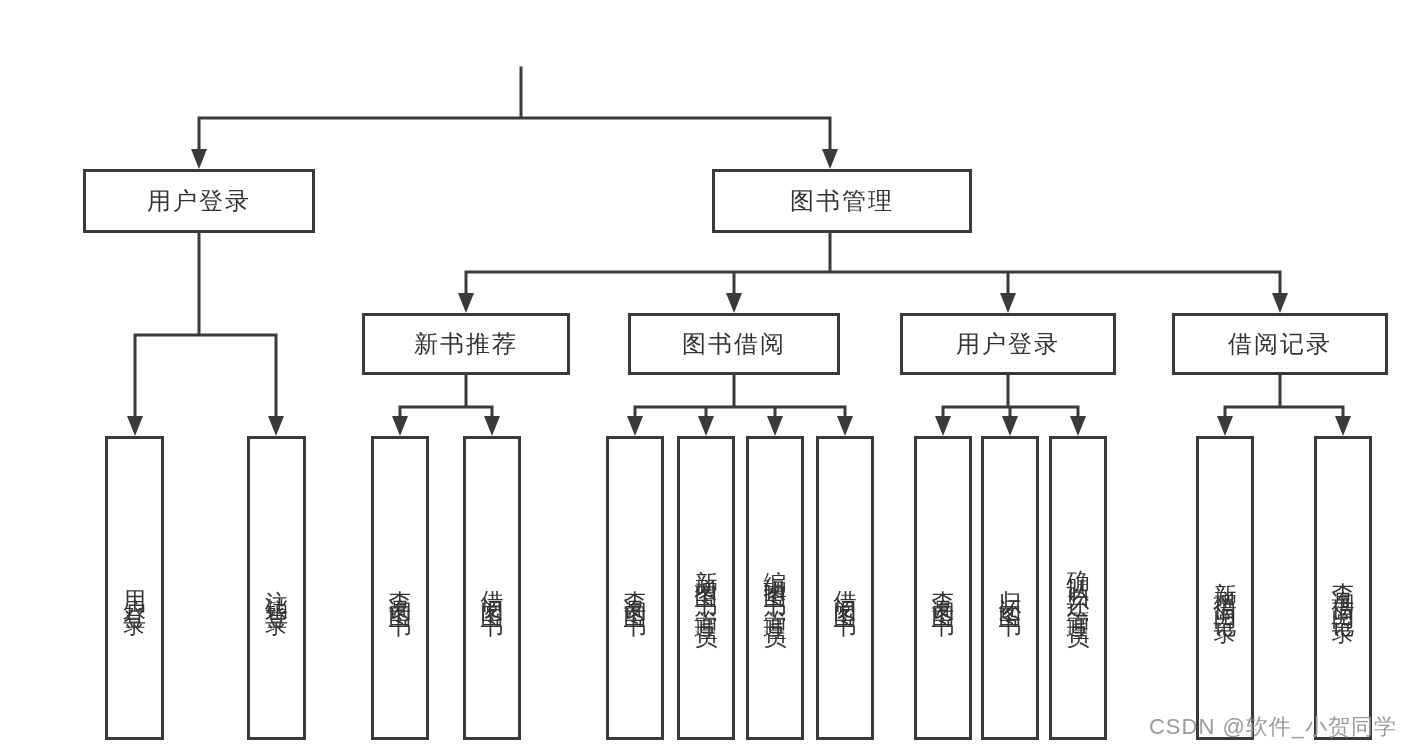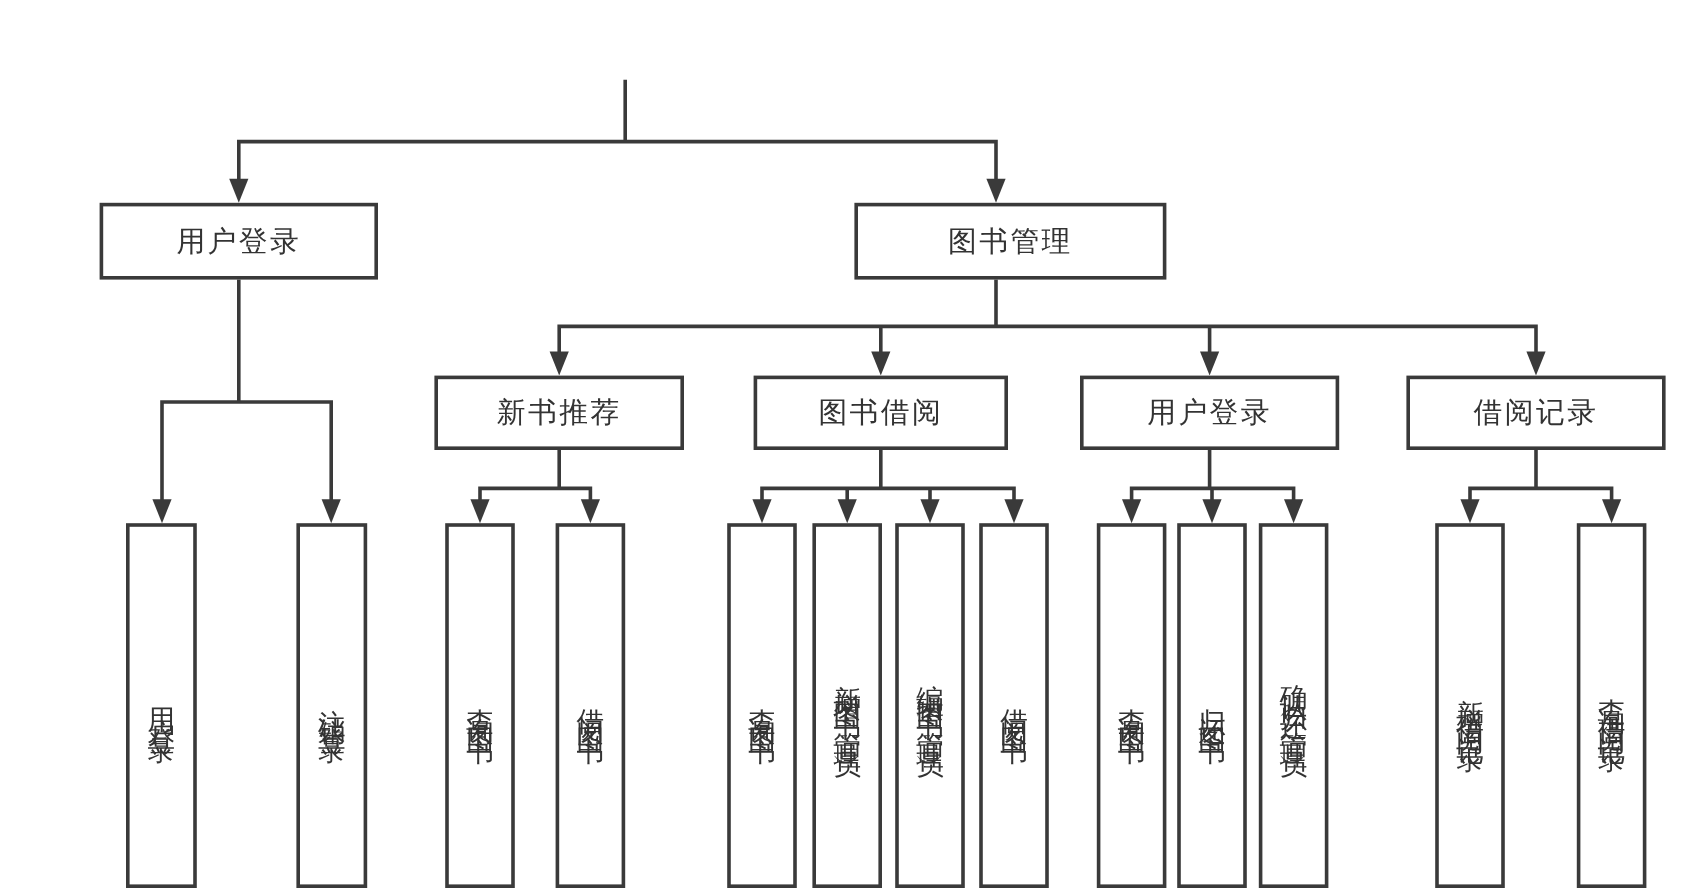--- a/index.html
+++ b/index.html
@@ -163,14 +163,15 @@
     <span class="v-label">确认归还（管理员）</span>
   </div>
 
   <div class="box" style="left:1196px; top:436px; width:58px; height:304px;">
     <span class="v-label">新增借阅记录</span>
   </div>
   <div class="box" style="left:1314px; top:436px; width:58px; height:304px;">
     <span class="v-label">查询借阅记录</span>
   </div>
 
+  <div class="watermark">CSDN @软件_小贺同学</div>
 
 </div>
 
 </body></html>

